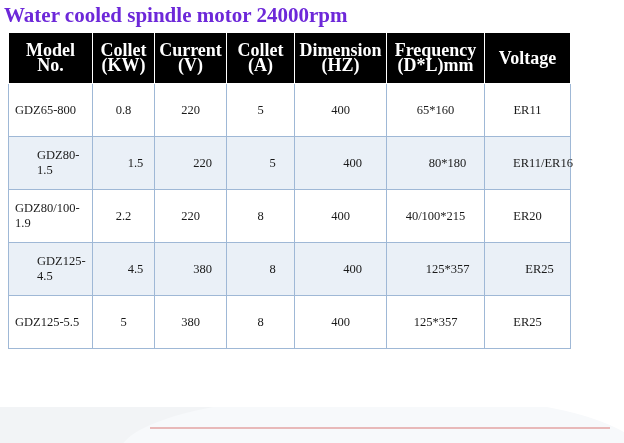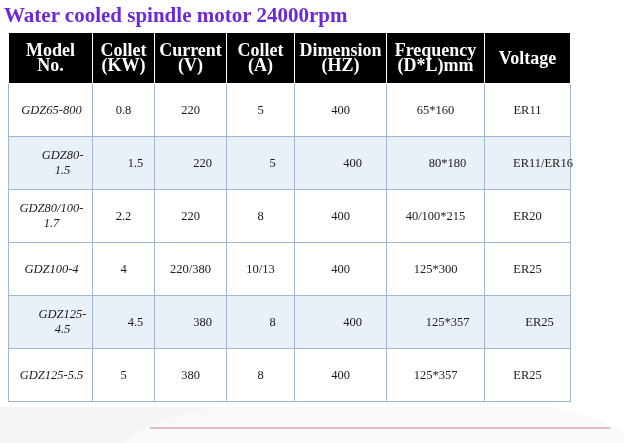--- a/index.html
+++ b/index.html
@@ -56,23 +56,22 @@
     height: 48px;
     padding: 2px 4px;
     line-height: 15px;
     background: #ffffff;
   }
   table.spec tbody tr.alt td {
     background: #eaf0f7;
     padding-left: 28px;
   }
   table.spec tbody td.model {
-    text-align: center;
+    text-align: left;
     padding-left: 6px;
-    font-style: italic;
   }
   .col-model { width: 84px; }
   .col-power { width: 62px; }
   .col-voltage { width: 72px; }
   .col-current { width: 68px; }
   .col-frequency { width: 92px; }
   .col-dimension { width: 98px; }
   .col-collet { width: 86px; }
 
   .footer-decor {
@@ -172,36 +171,27 @@
       <tr class="alt">
         <td class="model">GDZ80-1.5</td>
         <td>1.5</td>
         <td>220</td>
         <td>5</td>
         <td>400</td>
         <td>80*180</td>
         <td>ER11/ER16</td>
       </tr>
       <tr>
-        <td class="model">GDZ80/100-1.7</td>
+        <td class="model">GDZ80/100-1.9</td>
         <td>2.2</td>
         <td>220</td>
         <td>8</td>
         <td>400</td>
         <td>40/100*215</td>
         <td>ER20</td>
-      </tr>
-      <tr>
-        <td class="model">GDZ100-4</td>
-        <td>4</td>
-        <td>220/380</td>
-        <td>10/13</td>
-        <td>400</td>
-        <td>125*300</td>
-        <td>ER25</td>
       </tr>
       <tr class="alt">
         <td class="model">GDZ125-4.5</td>
         <td>4.5</td>
         <td>380</td>
         <td>8</td>
         <td>400</td>
         <td>125*357</td>
         <td>ER25</td>
       </tr>

